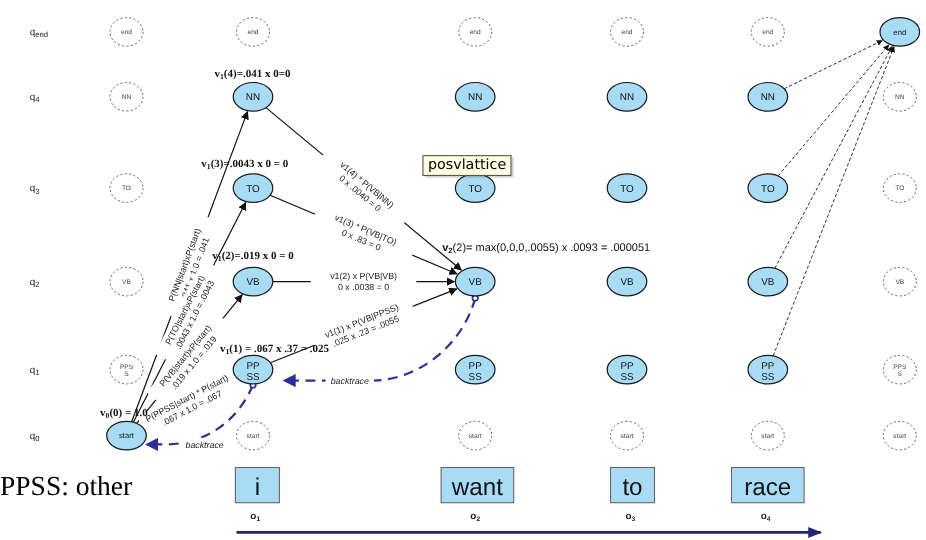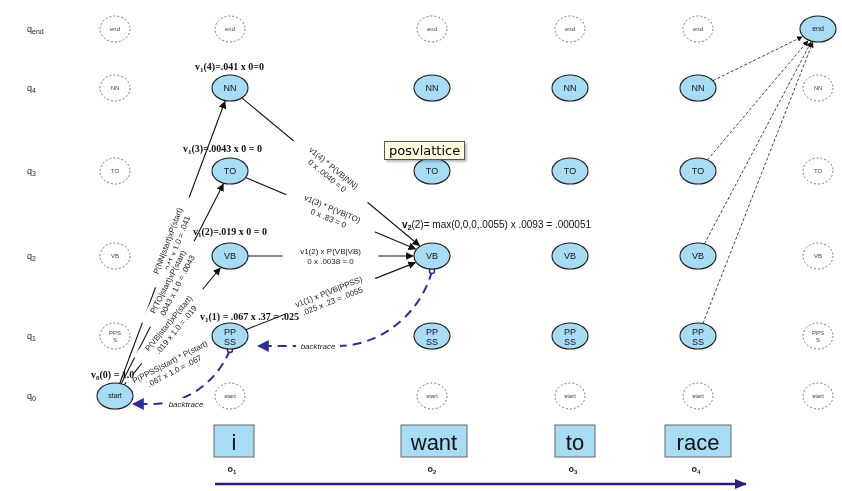--- a/index.html
+++ b/index.html
@@ -284,13 +284,14 @@
         <text x="698" y="450" text-anchor="middle" font-size="22" fill="#111" font-family="Liberation Sans, sans-serif">race</text>
         <text x="696" y="472" text-anchor="middle" font-size="9" font-weight="bold" fill="#222" font-family="Liberation Sans, sans-serif"><tspan>o</tspan><tspan font-size="6" dy="2">4</tspan></text>
       </g>
     </g>
   <line x1="215" y1="484" x2="746" y2="484" stroke="#23237a" stroke-width="2.5" marker-end="url(#arrow-axis)"></line>
 </svg>
 
 <div class="tooltip">posvlattice</div>
 
 <div class="legend">
+  <div>PPSS: other</div>
 </div>
 
 </body></html>

